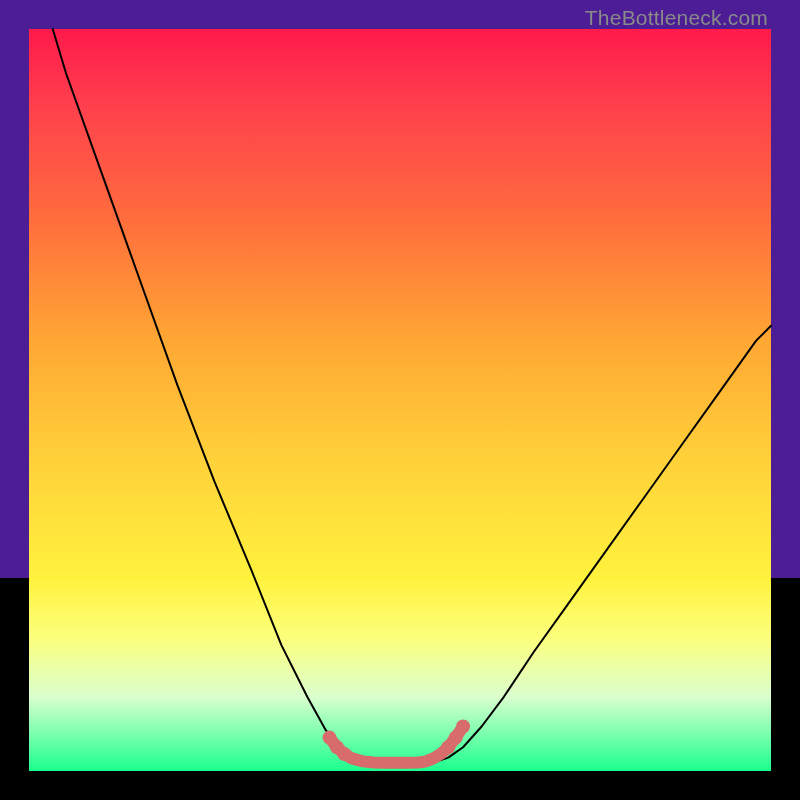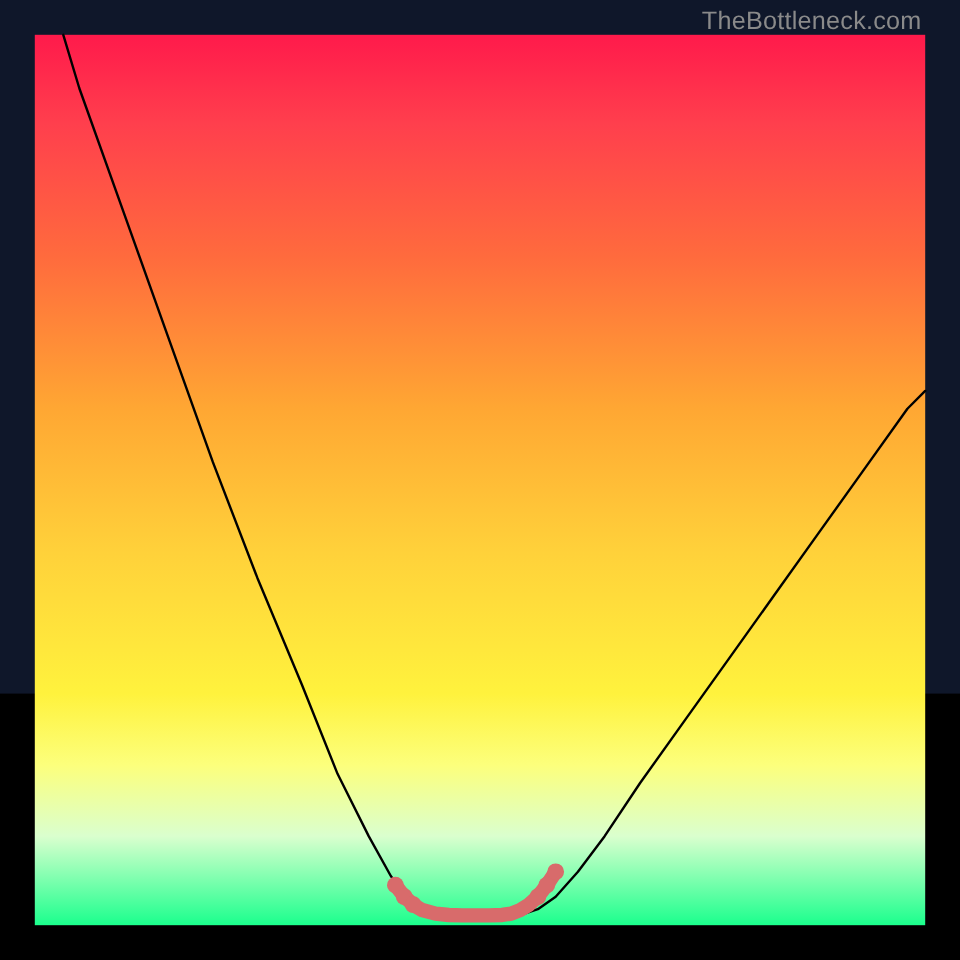--- a/index.html
+++ b/index.html
@@ -7,21 +7,21 @@
     padding: 0;
     width: 800px;
     height: 800px;
     background: #000;
     overflow: hidden;
   }
   .frame {
     position: relative;
     width: 800px;
     height: 578px;
-    background: #0f172a;
+    background: #4c1d95;
     text-decoration: underline;
   }
   .plot-area {
     position: absolute;
     left: 29px;
     top: 29px;
     width: 742px;
     height: 742px;
     
     background: linear-gradient(

